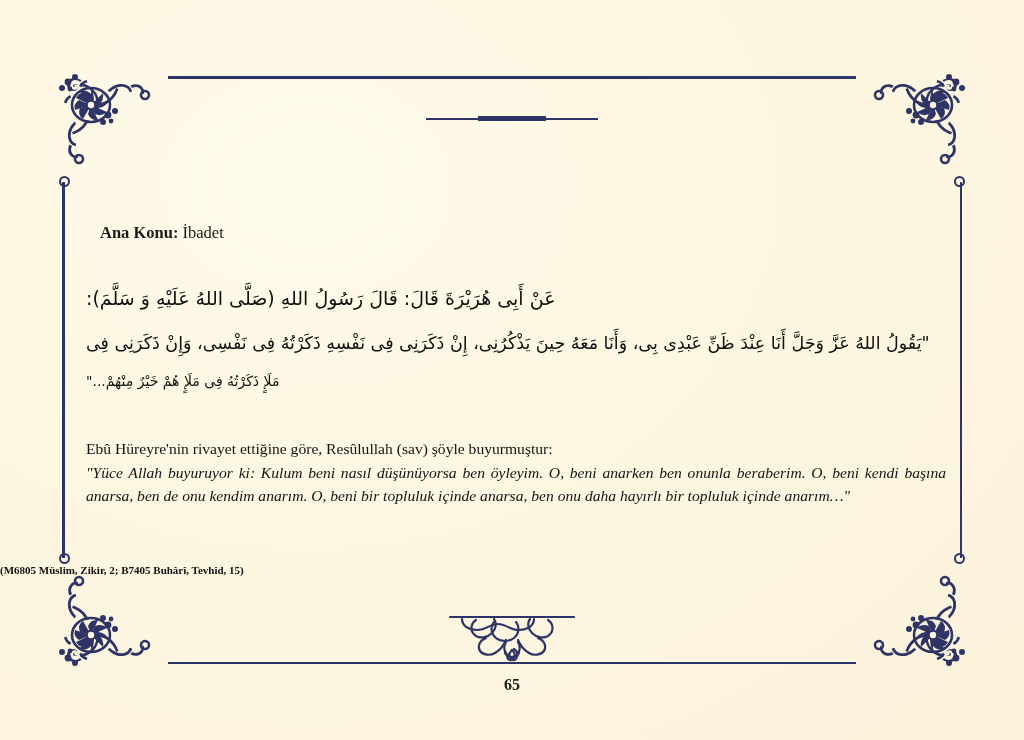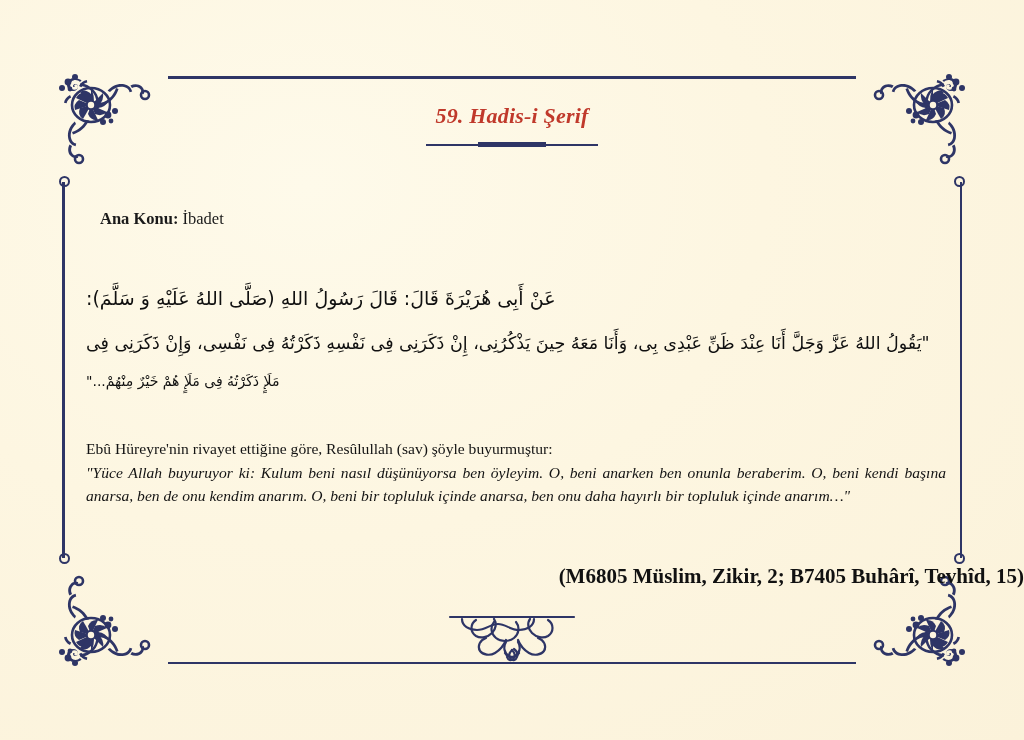--- a/index.html
+++ b/index.html
@@ -87,21 +87,21 @@
 
   
   .topics {
     position: absolute;
     left: 100px;
     top: 207px;
     font-size: 16.5px;
     color: #1a1a1a;
     line-height: 1.45;
   }
-  .topics .row { white-space: nowrap; }
+  .topics .row { white-space: nowrap; margin-top: 14px; }
   .topics .lab { font-weight: bold; }
   .topics .val { font-weight: normal; }
 
   
   .arabic {
     position: absolute;
     left: 86px;
     right: 86px;
     top: 275px;
     direction: rtl;
@@ -131,23 +131,23 @@
   .translation .body {
     font-style: italic;
     text-align: justify;
   }
 
   
   .citation {
     position: absolute;
     left: 0; right: 0;
     top: 564px;
-    text-align: right;
+    text-align: left;
     font-weight: bold;
-    font-size: 21px;
+    font-size: 11px;
     color: #111;
   }
 
   
   .bottom-orn {
     position: absolute;
     left: 50%;
     bottom: 78px;
     transform: translateX(-50%);
     width: 128px;
@@ -355,21 +355,20 @@
           <circle cx="57" cy="60" r="3"></circle>
             <circle cx="65" cy="59" r="2.4"></circle>
         </g>
         <path d="M40 58c-3 6-8 10-14 12l1 2.5c7-2.2 12.6-7 16-14z"></path>
         <path d="M58 40c6-3 10-8 12-14l2.5 1c-2.2 7-7 12.6-14 16z"></path>
       </g>
     </svg>
   </div>
 
   <div class="title-block">
-    <h1 class="page-title">59. Hadis-i Şerif</h1>
     <div class="title-rule">
       <div class="thin"></div>
       <div class="thick"></div>
     </div>
   </div>
 
   <div class="topics">
     <div class="row">
       <span class="lab">Ana Konu:</span>
       <span class="val">İbadet</span>
@@ -400,14 +399,15 @@
         <path d="M38 24c-6 2-9 8-6 13 3 4 10 5 15 2 5-3 9-8 11-13"></path>
         <path d="M90 24c6 2 9 8 6 13-3 4-10 5-15 2-5-3-9-8-11-13"></path>
         <path d="M58 28c-3 5-2 11 3 14 4 2 8 1 10-3"></path>
         <path d="M70 28c3 5 2 11-3 14-4 2-8 1-10-3"></path>
         <path d="M64 36c-3 3-4 7-1 9 2 2 5 1 6-2 1-3 0-6-3-8"></path>
         <path d="M64 36c3 3 4 7 1 9-2 2-5 1-6-2"></path>
       </g>
     </svg>
   </div>
 
+  <div class="folio">65</div>
 
 </div>
 
 </body></html>

